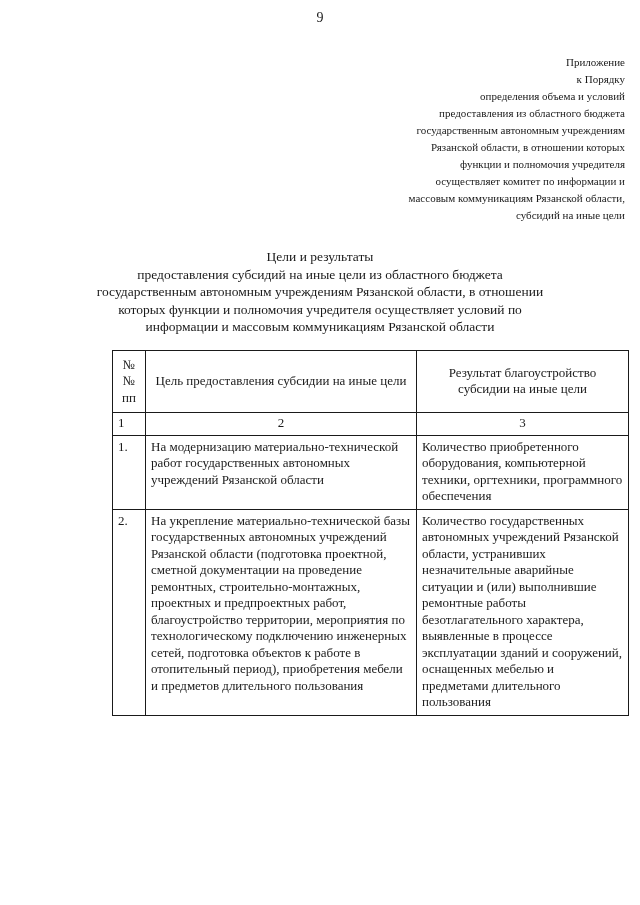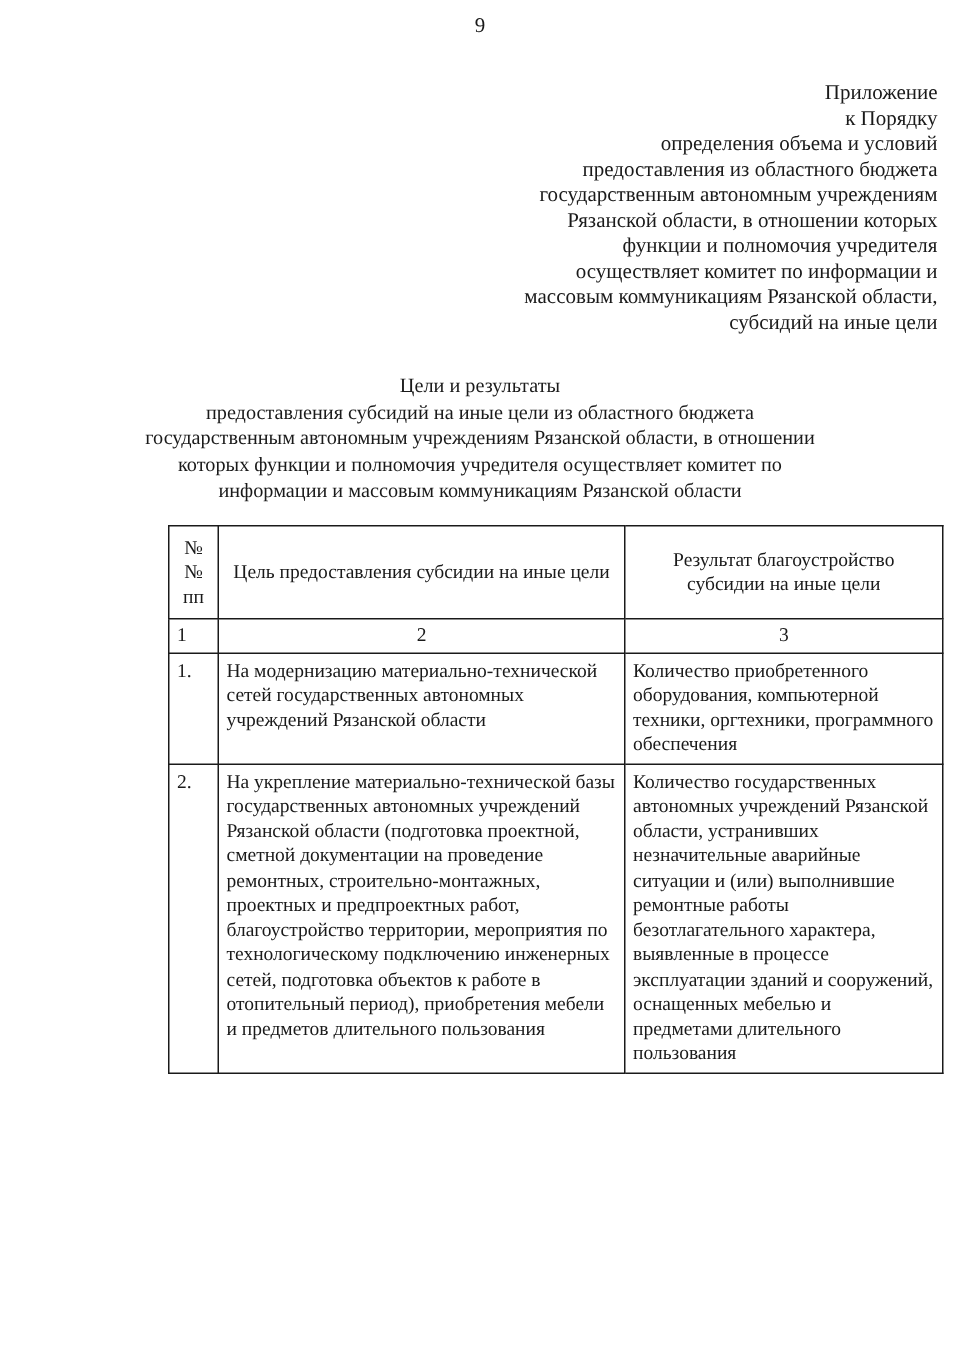--- a/index.html
+++ b/index.html
@@ -22,21 +22,21 @@
     position: relative;
   }
   .page-number {
     text-align: center;
     font-size: 14px;
     margin-top: 2px;
     margin-bottom: 28px;
   }
   .annex-header {
     text-align: right;
-    font-size: 14px;
+    font-size: 11px;
     line-height: 17px;
     white-space: pre-line;
     margin-bottom: 24px;
   }
   .doc-title {
     text-align: center;
     font-size: 13.5px;
     line-height: 17.5px;
     white-space: pre-line;
     margin-bottom: 14px;
@@ -86,21 +86,21 @@
 государственным автономным учреждениям
 Рязанской области, в отношении которых
 функции и полномочия учредителя
 осуществляет комитет по информации и
 массовым коммуникациям Рязанской области,
 субсидий на иные цели</div>
 
   <div class="doc-title">Цели и результаты
 предоставления субсидий на иные цели из областного бюджета
 государственным автономным учреждениям Рязанской области, в отношении
-которых функции и полномочия учредителя осуществляет комитет по
+которых функции и полномочия учредителя осуществляет условий по
 информации и массовым коммуникациям Рязанской области</div>
 
   <table class="subsidy-table">
     <colgroup>
       <col class="c-num">
       <col class="c-goal">
       <col class="c-res">
     </colgroup>
     <tbody>
       <tr class="head-row">
@@ -111,21 +111,21 @@
         <td>Результат благоустройство
 субсидии на иные цели</td>
       </tr>
       <tr class="colnum-row">
         <td>1</td>
         <td class="center">2</td>
         <td class="center">3</td>
       </tr>
       <tr class="body-row">
         <td class="cell-num">1.</td>
-        <td>На модернизацию материально-технической сетей государственных автономных учреждений Рязанской области</td>
+        <td>На модернизацию материально-технической работ государственных автономных учреждений Рязанской области</td>
         <td>Количество приобретенного оборудования, компьютерной техники, оргтехники, программного обеспечения</td>
       </tr>
       <tr class="body-row">
         <td class="cell-num">2.</td>
         <td>На укрепление материально-технической базы государственных автономных учреждений Рязанской области (подготовка проектной, сметной документации на проведение ремонтных, строительно-монтажных, проектных и предпроектных работ, благоустройство территории, мероприятия по технологическому подключению инженерных сетей, подготовка объектов к работе в отопительный период), приобретения мебели и предметов длительного пользования</td>
         <td>Количество государственных автономных учреждений Рязанской области, устранивших незначительные аварийные ситуации и (или) выполнившие ремонтные работы безотлагательного характера, выявленные в процессе эксплуатации зданий и сооружений, оснащенных мебелью и предметами длительного пользования</td>
       </tr>
     </tbody>
   </table>
 

